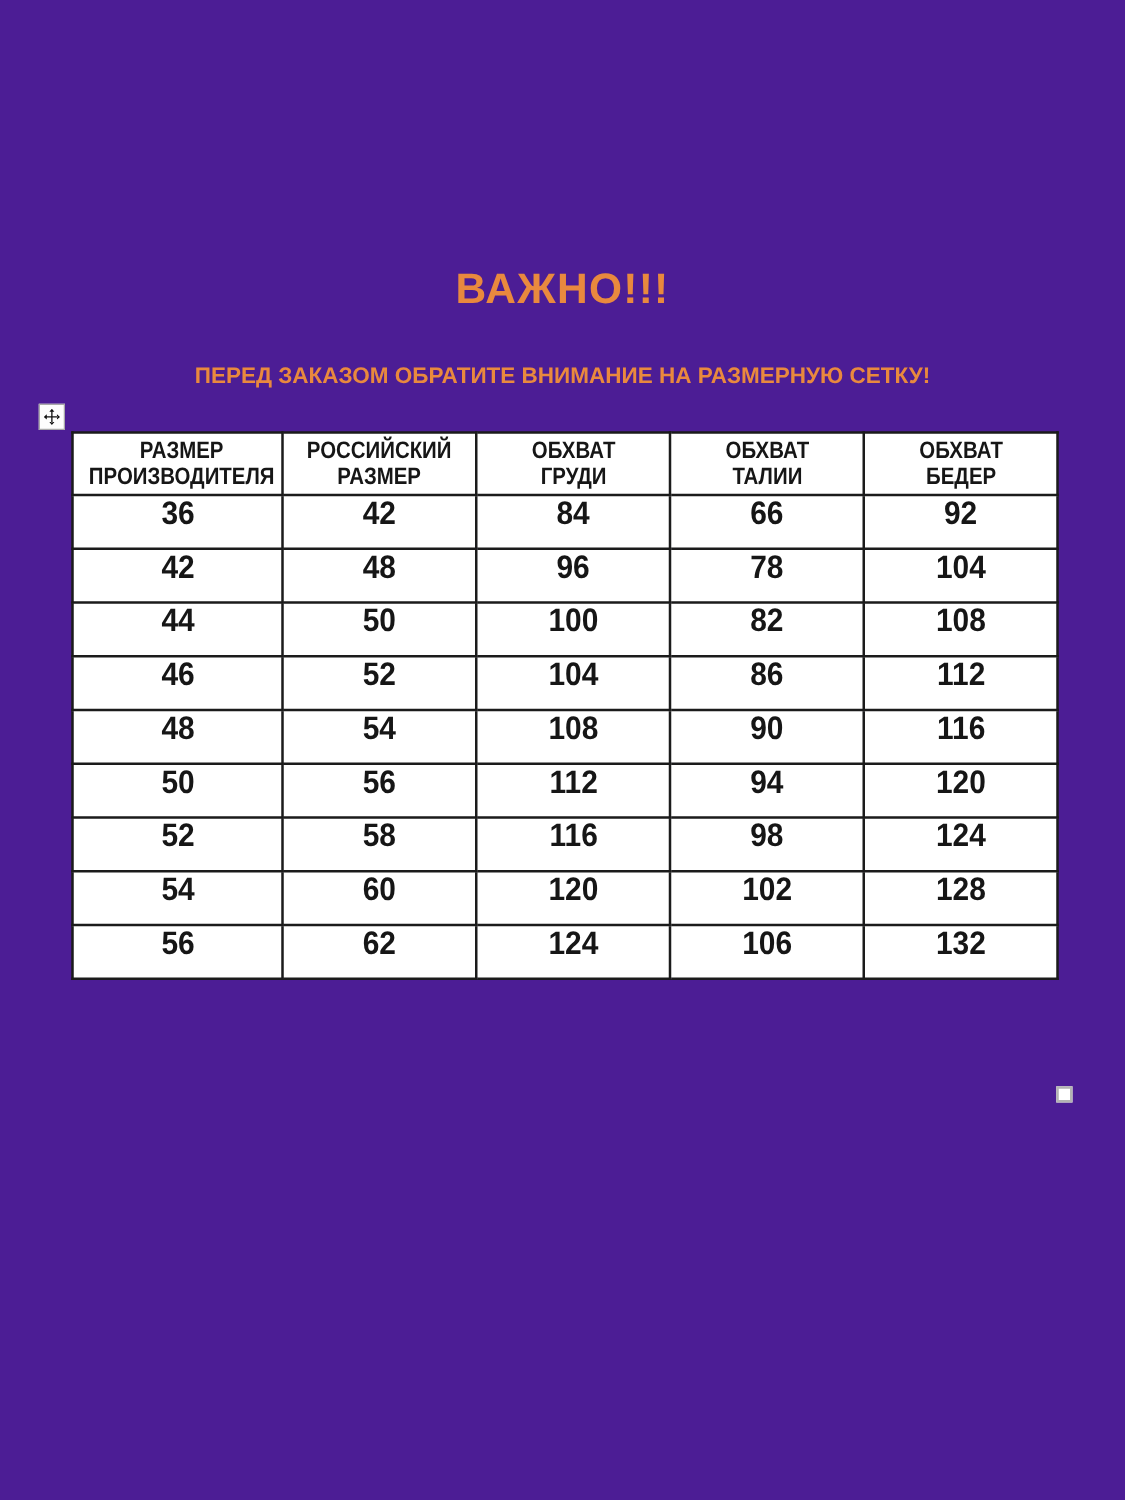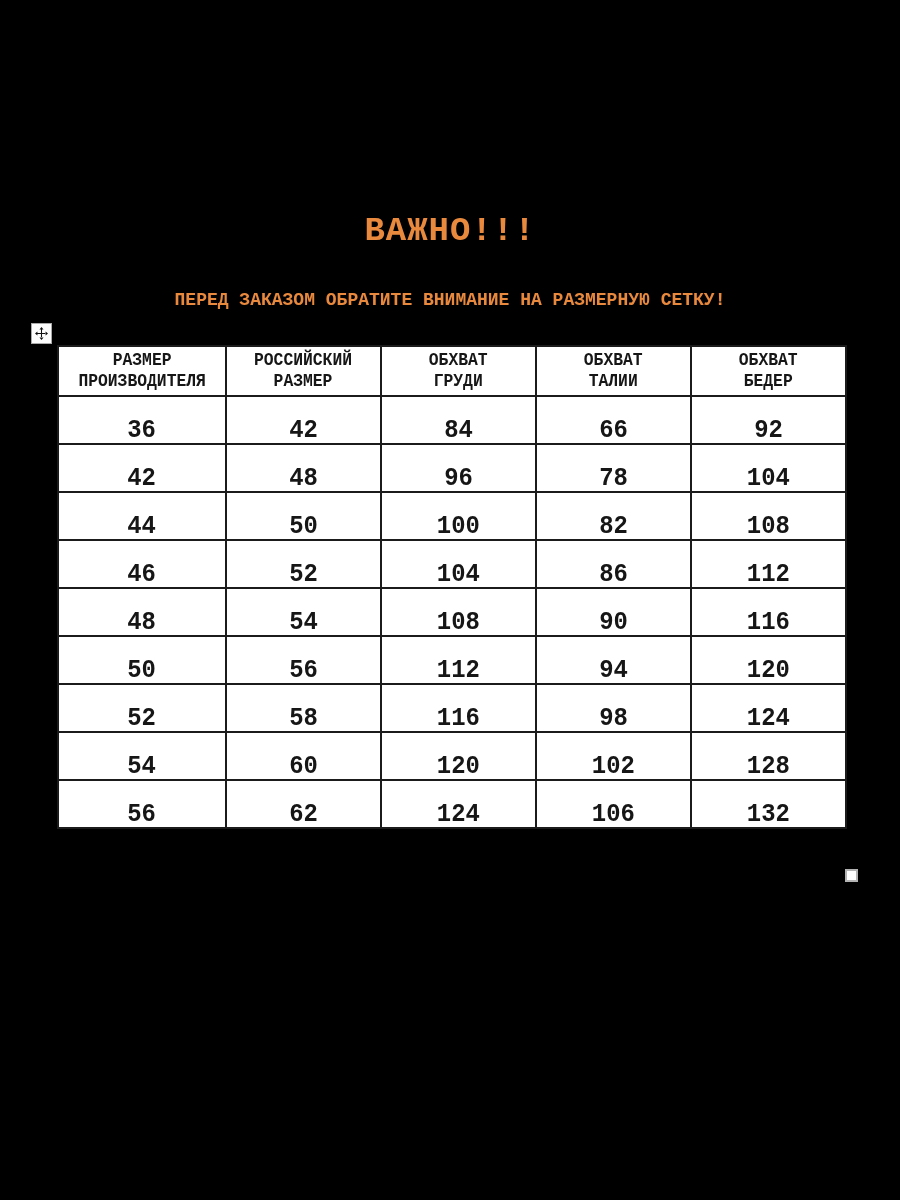--- a/index.html
+++ b/index.html
@@ -2,23 +2,23 @@
 <html style="--accent: #E9893E;"><head>
 <meta charset="utf-8">
 <style>
   :root { --accent: #E9893E; --ink: #1b1b1b; }
   * { margin: 0; padding: 0; box-sizing: border-box; }
   html, body { background: #ffffff; }
   .page {
     position: relative;
     width: 900px;
     height: 1200px;
-    background: #000000;
+    background: #4c1d95;
     overflow: hidden;
-    font-family: Liberation Mono, monospace;
+    font-family: Liberation Sans, sans-serif;
   }
   .title {
     position: absolute;
     top: 212px;
     left: 20px;
     width: 860px;
     text-align: center;
     font-size: 34px;
     font-weight: bold;
     letter-spacing: 1px;
@@ -76,21 +76,21 @@
     background: #ffffff;
   }
   .size-table th {
     height: 50px;
     vertical-align: middle;
     padding: 2px 0;
   }
   .size-table td {
     height: 43px;
     vertical-align: top;
-    padding-top: 20px;
+    padding-top: 0;
   }
   .hdr {
     display: inline-block;
     transform: scaleX(0.86);
     font-size: 19px;
     line-height: 21px;
     font-weight: bold;
     white-space: pre-line;
   }
   .num {

